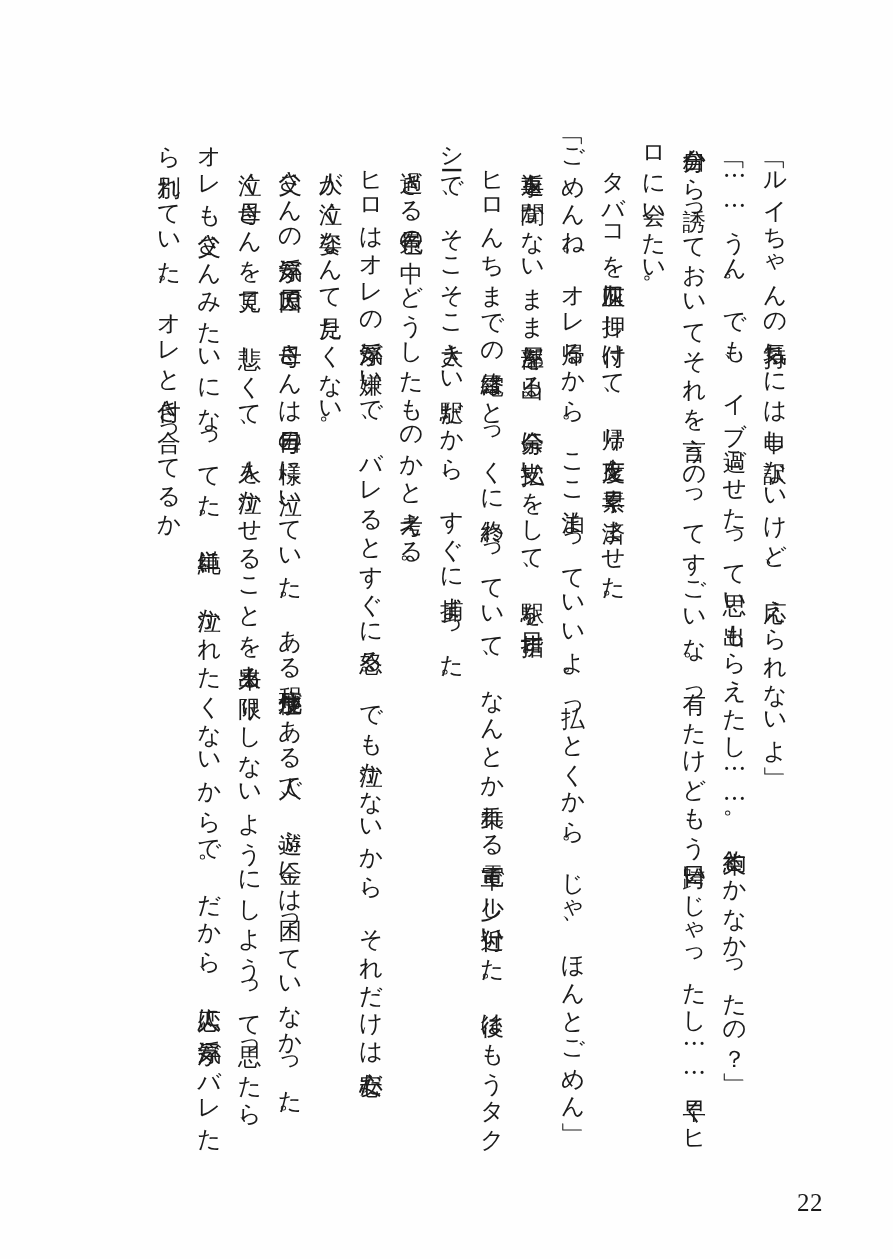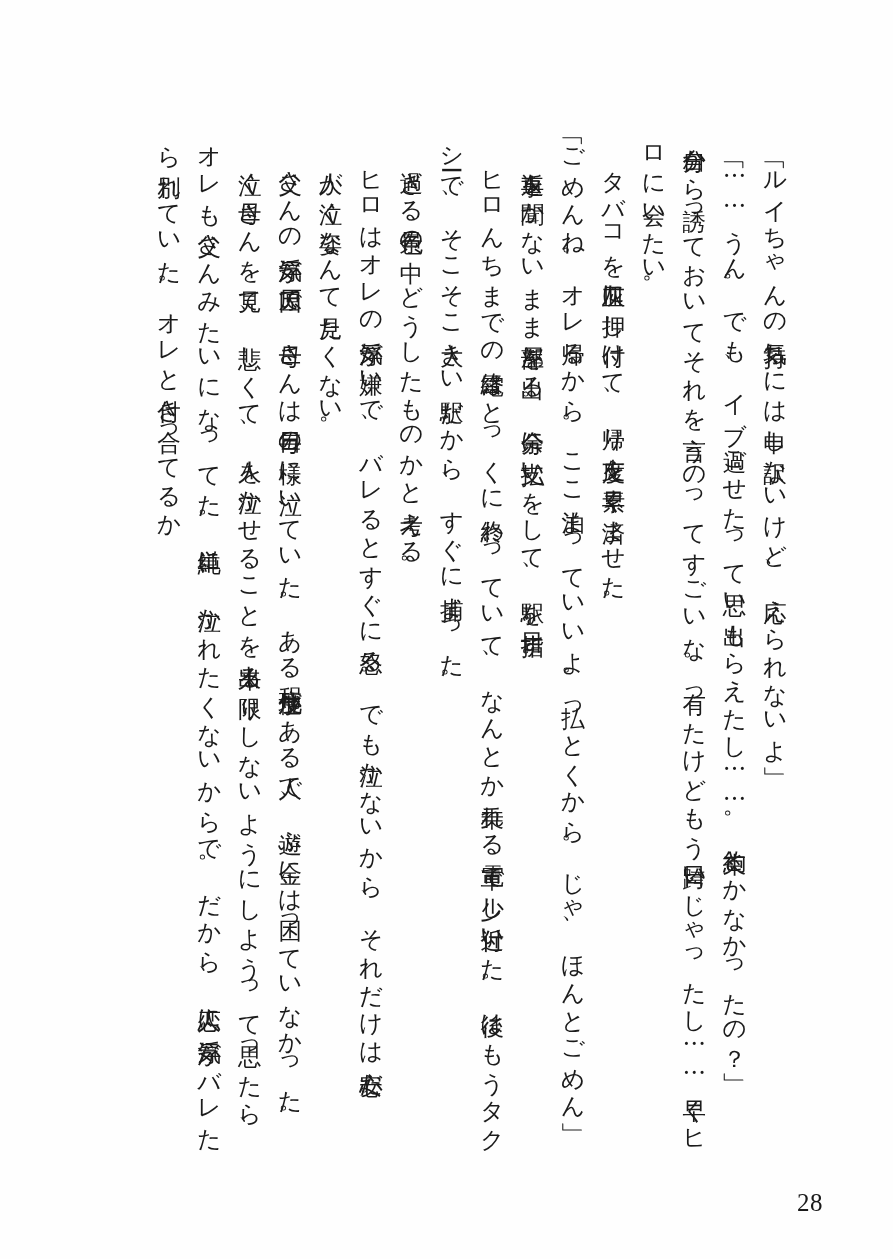--- a/index.html
+++ b/index.html
@@ -73,15 +73,15 @@
     <p>「ごめんね。オレ帰るから。ここ泊まっていいよ。払っとくから。じゃ、ほんとごめん」</p>
     <p class="indent">返事を聞かないまま部屋を出る。余分に支払いをして、駅を目指す。</p>
     <p class="indent">ヒロんちまでの終電はとっくに終わっていて、なんとか乗れる電車で少し近付いた。後はもうタクシーで、そこそこ大きい駅だから、すぐに捕まった。</p>
     <p class="indent">過ぎる景色の中、どうしたものかと考える。</p>
     <p class="indent">ヒロはオレの浮気が嫌いで、バレるとすぐに怒る。でも泣かないから、それだけは安心だ。</p>
     <p class="indent">人が泣く姿なんて見たくない。</p>
     <p class="indent">父さんの浮気が原因で、母さんは毎日の様に泣いていた。ある程度地位がある人で、遊ぶ金には困っていなかった。</p>
     <p class="indent">泣く母さんを見て、悲しくて、人を泣かせることを出来る限りしないようにしようって思ったら、オレも父さんみたいになってた。単純に、泣かれたくないからで。だから、恋人に浮気がバレたら別れていた。オレと付き合ってるか</p>
   </div>
 
-  <div id="page-number">28</div>
+  <div id="page-number">22</div>
 
 </div>
 
 </body></html>

